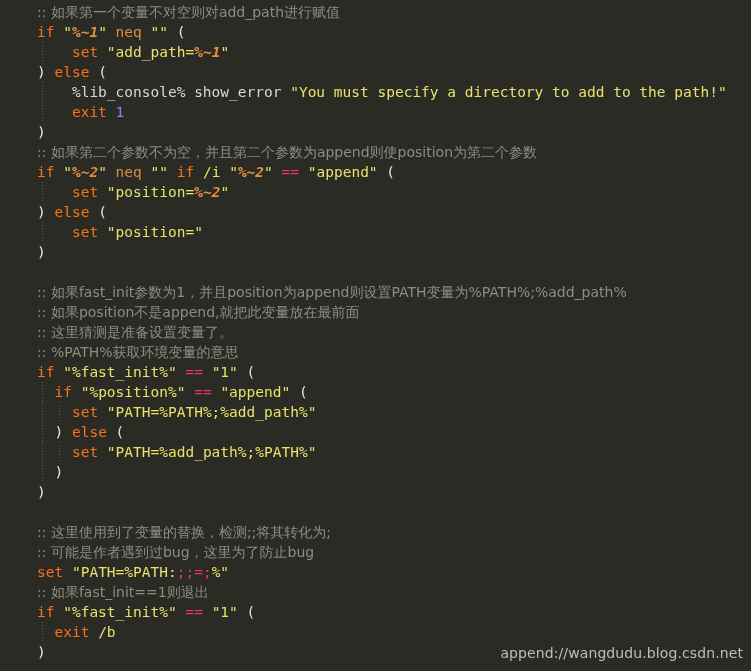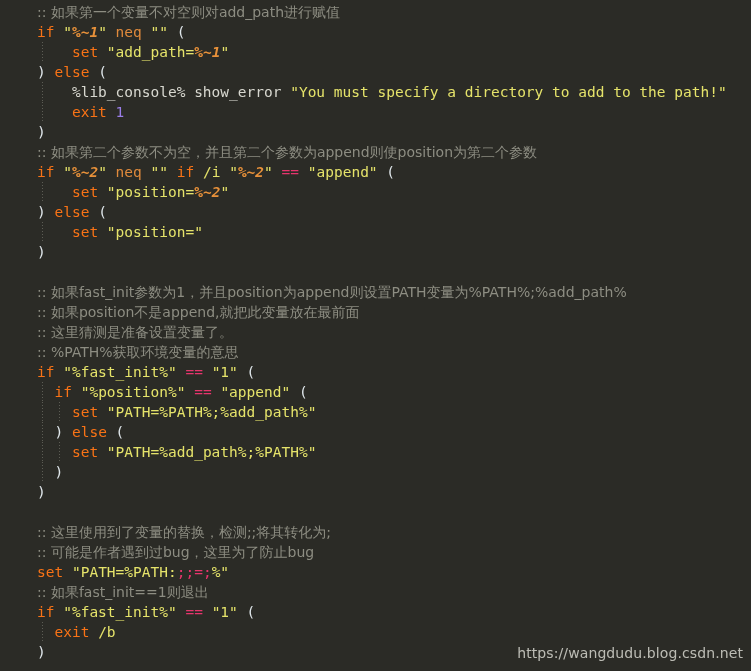--- a/index.html
+++ b/index.html
@@ -68,14 +68,14 @@
     font-size: 14px;
     letter-spacing: 0.1px;
     opacity: 0.92;
   }
 </style>
 </head>
 <body>
 
 <div id="screen">
   <div id="code"><div class="line"><span class="cmt">:: 如果第一个变量不对空则对add_path进行赋值</span></div><div class="line"><span class="kw">if</span><span class="pl"> </span><span class="str">"</span><span class="var">%~1</span><span class="str">"</span><span class="pl"> </span><span class="opr">neq</span><span class="pl"> </span><span class="str">""</span><span class="pl"> </span><span class="par">(</span></div><div class="line"><span class="guide" style="left: 5px;"></span><span class="pl">    </span><span class="kw">set</span><span class="pl"> </span><span class="str">"add_path=</span><span class="var">%~1</span><span class="str">"</span></div><div class="line"><span class="par">)</span><span class="pl"> </span><span class="kw">else</span><span class="pl"> </span><span class="par">(</span></div><div class="line"><span class="guide" style="left: 5px;"></span><span class="pl">    %lib_console% show_error </span><span class="str">"You must specify a directory to add to the path!"</span></div><div class="line"><span class="guide" style="left: 5px;"></span><span class="pl">    </span><span class="kw">exit</span><span class="pl"> </span><span class="num">1</span></div><div class="line"><span class="par">)</span></div><div class="line"><span class="cmt">:: 如果第二个参数不为空，并且第二个参数为append则使position为第二个参数</span></div><div class="line"><span class="kw">if</span><span class="pl"> </span><span class="str">"</span><span class="var">%~2</span><span class="str">"</span><span class="pl"> </span><span class="opr">neq</span><span class="pl"> </span><span class="str">""</span><span class="pl"> </span><span class="kw">if</span><span class="pl"> </span><span class="sw">/i</span><span class="pl"> </span><span class="str">"</span><span class="var">%~2</span><span class="str">"</span><span class="pl"> </span><span class="op">==</span><span class="pl"> </span><span class="str">"append"</span><span class="pl"> </span><span class="par">(</span></div><div class="line"><span class="guide" style="left: 5px;"></span><span class="pl">    </span><span class="kw">set</span><span class="pl"> </span><span class="str">"position=</span><span class="var">%~2</span><span class="str">"</span></div><div class="line"><span class="par">)</span><span class="pl"> </span><span class="kw">else</span><span class="pl"> </span><span class="par">(</span></div><div class="line"><span class="guide" style="left: 5px;"></span><span class="pl">    </span><span class="kw">set</span><span class="pl"> </span><span class="str">"position="</span></div><div class="line"><span class="par">)</span></div><div class="line blank">&nbsp;</div><div class="line"><span class="cmt">:: 如果fast_init参数为1，并且position为append则设置PATH变量为%PATH%;%add_path%</span></div><div class="line"><span class="cmt">:: 如果position不是append,就把此变量放在最前面</span></div><div class="line"><span class="cmt">:: 这里猜测是准备设置变量了。</span></div><div class="line"><span class="cmt">:: %PATH%获取环境变量的意思</span></div><div class="line"><span class="kw">if</span><span class="pl"> </span><span class="str">"%fast_init%"</span><span class="pl"> </span><span class="op">==</span><span class="pl"> </span><span class="str">"1"</span><span class="pl"> </span><span class="par">(</span></div><div class="line"><span class="guide" style="left: 5px;"></span><span class="pl">  </span><span class="kw">if</span><span class="pl"> </span><span class="str">"%position%"</span><span class="pl"> </span><span class="op">==</span><span class="pl"> </span><span class="str">"append"</span><span class="pl"> </span><span class="par">(</span></div><div class="line"><span class="guide" style="left: 5px;"></span><span class="guide" style="left: 22px;"></span><span class="pl">    </span><span class="kw">set</span><span class="pl"> </span><span class="str">"PATH=%PATH%;%add_path%"</span></div><div class="line"><span class="guide" style="left: 5px;"></span><span class="pl">  </span><span class="par">)</span><span class="pl"> </span><span class="kw">else</span><span class="pl"> </span><span class="par">(</span></div><div class="line"><span class="guide" style="left: 5px;"></span><span class="guide" style="left: 22px;"></span><span class="pl">    </span><span class="kw">set</span><span class="pl"> </span><span class="str">"PATH=%add_path%;%PATH%"</span></div><div class="line"><span class="guide" style="left: 5px;"></span><span class="pl">  </span><span class="par">)</span></div><div class="line"><span class="par">)</span></div><div class="line blank">&nbsp;</div><div class="line"><span class="cmt">:: 这里使用到了变量的替换，检测;;将其转化为;</span></div><div class="line"><span class="cmt">:: 可能是作者遇到过bug，这里为了防止bug</span></div><div class="line"><span class="kw">set</span><span class="pl"> </span><span class="str">"PATH=%PATH:</span><span class="sub">;;=;</span><span class="str">%"</span></div><div class="line"><span class="cmt">:: 如果fast_init==1则退出</span></div><div class="line"><span class="kw">if</span><span class="pl"> </span><span class="str">"%fast_init%"</span><span class="pl"> </span><span class="op">==</span><span class="pl"> </span><span class="str">"1"</span><span class="pl"> </span><span class="par">(</span></div><div class="line"><span class="guide" style="left: 5px;"></span><span class="pl">  </span><span class="kw">exit</span><span class="pl"> </span><span class="sw">/b</span></div><div class="line"><span class="par">)</span></div></div>
-  <div id="watermark">https://wangdudu.blog.csdn.net</div>
+  <div id="watermark">append://wangdudu.blog.csdn.net</div>
 </div>
 
 </body></html>

